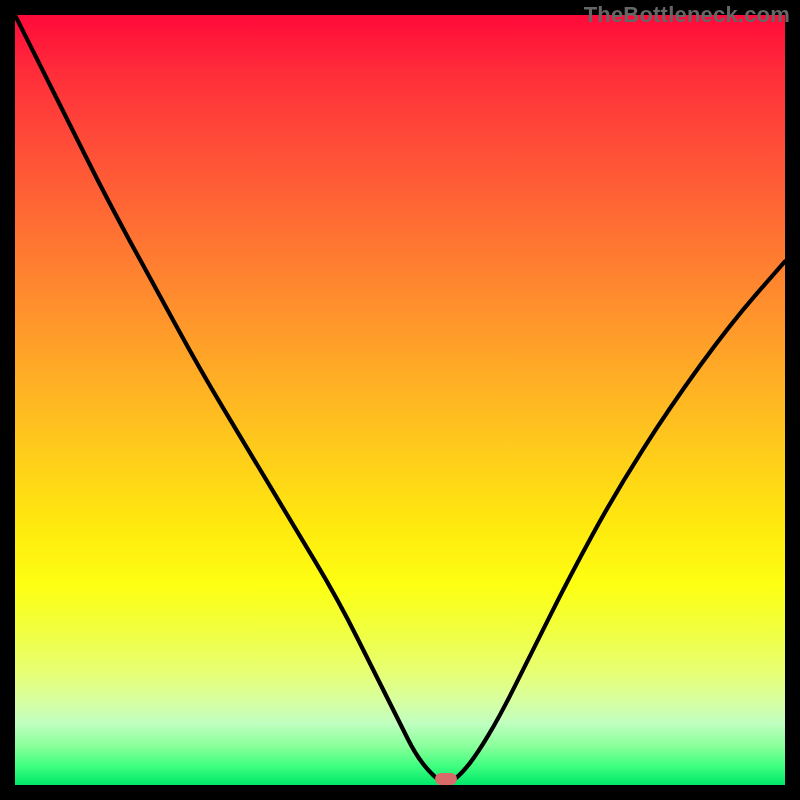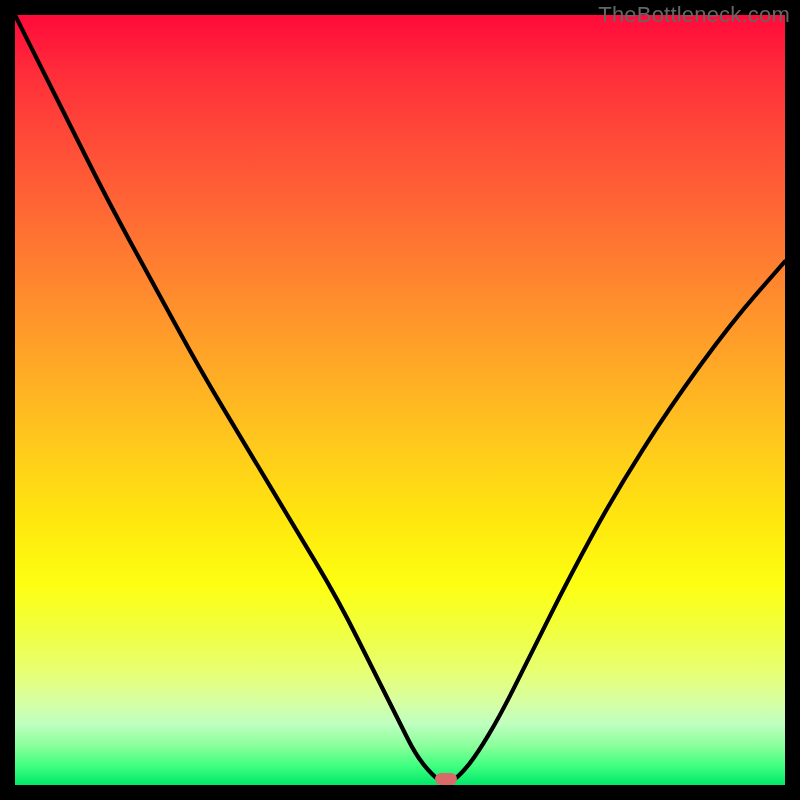--- a/index.html
+++ b/index.html
@@ -8,20 +8,21 @@
     width: 800px;
     height: 800px;
     background: #000;
     overflow: hidden;
   }
   .frame {
     position: relative;
     width: 800px;
     height: 800px;
     background: #000;
+    font-weight: bold;
   }
   .plot-area {
     position: absolute;
     left: 15px;
     top: 15px;
     width: 770px;
     height: 770px;
     background: linear-gradient(to bottom,
       #ff0a3a 0%,
       #ff2f3a 8%,

